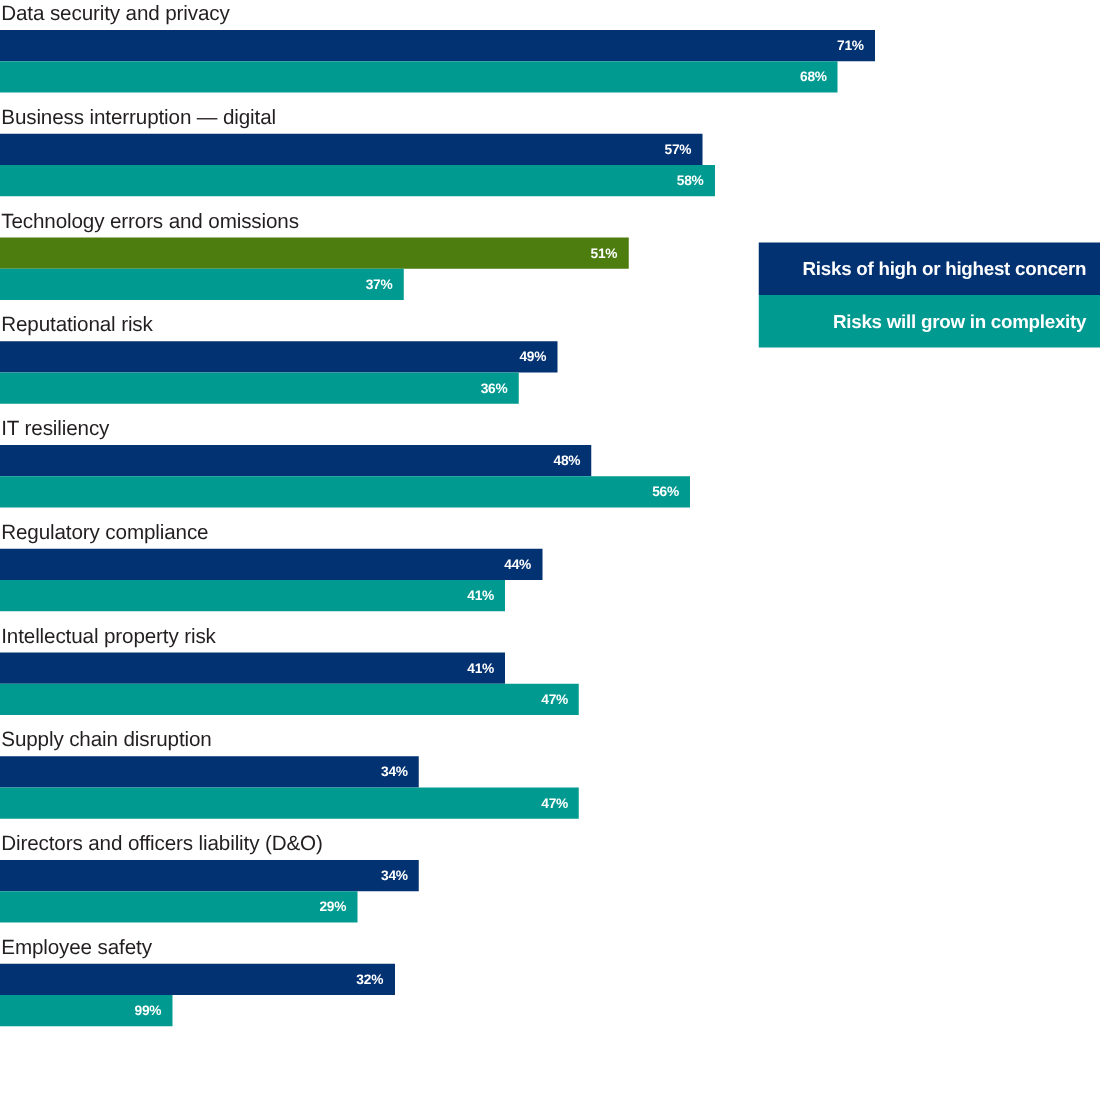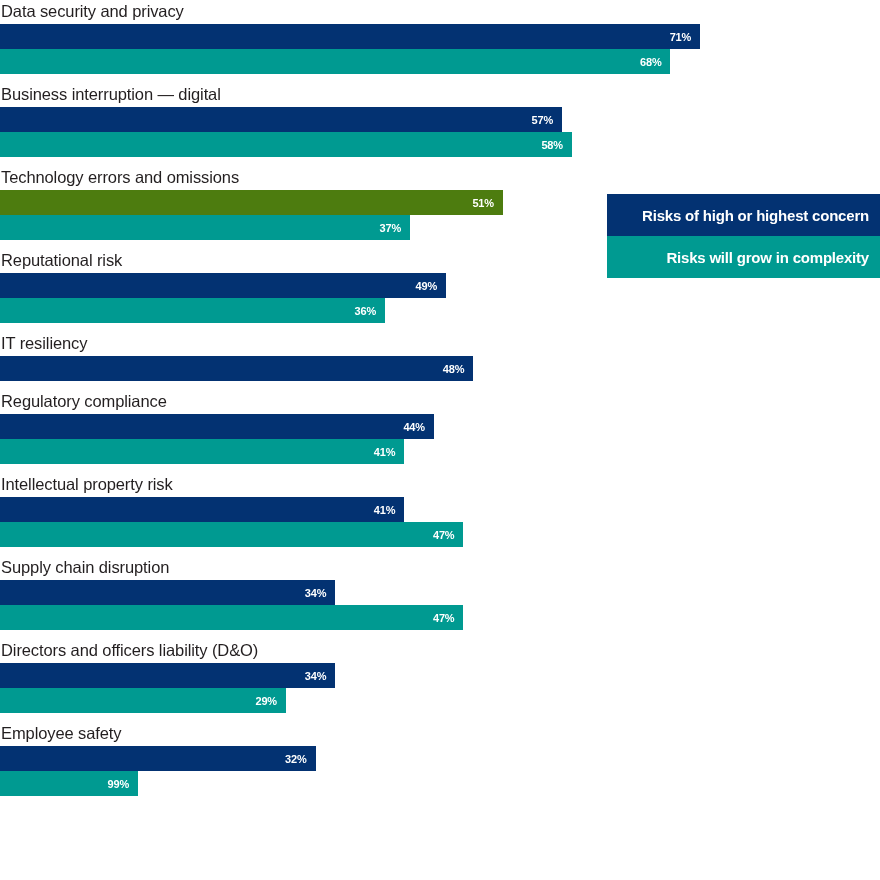--- a/index.html
+++ b/index.html
@@ -135,43 +135,48 @@
         </div>
       </div>
       <div class="bar-group">
         <div class="cat-label">Technology errors and omissions</div>
         <div class="bar-row">
           <div class="bar navy" style="width: 502.86px; background: #4d7c0f;">
             <span class="bar-value">51%</span>
           </div>
         </div>
         <div class="bar-row">
-          <div class="bar teal" style="width: 410px; background: rgb(0, 154, 145);">
+          <div class="bar teal" style="width: 323px; background: rgb(0, 154, 145);">
             <span class="bar-value">37%</span>
           </div>
         </div>
       </div>
       <div class="bar-group">
         <div class="cat-label">Reputational risk</div>
         <div class="bar-row">
           <div class="bar navy" style="width: 446px; background: rgb(3, 50, 114);">
             <span class="bar-value">49%</span>
           </div>
         </div>
         <div class="bar-row">
-          <div class="bar teal" style="width: 385px; background: rgb(0, 154, 145);">
+          <div class="bar teal" style="width: 415px; background: rgb(0, 154, 145);">
             <span class="bar-value">36%</span>
           </div>
         </div>
       </div>
       <div class="bar-group">
         <div class="cat-label">IT resiliency</div>
         <div class="bar-row">
           <div class="bar navy" style="width: 473.28px; background: rgb(3, 50, 114);">
             <span class="bar-value">48%</span>
+          </div>
+        </div>
+        <div class="bar-row">
+          <div class="bar teal" style="width: 552.16px; background: rgb(0, 154, 145);">
+            <span class="bar-value">56%</span>
           </div>
         </div>
       </div>
       <div class="bar-group">
         <div class="cat-label">Regulatory compliance</div>
         <div class="bar-row">
           <div class="bar navy" style="width: 433.84px; background: rgb(3, 50, 114);">
             <span class="bar-value">44%</span>
           </div>
         </div>

